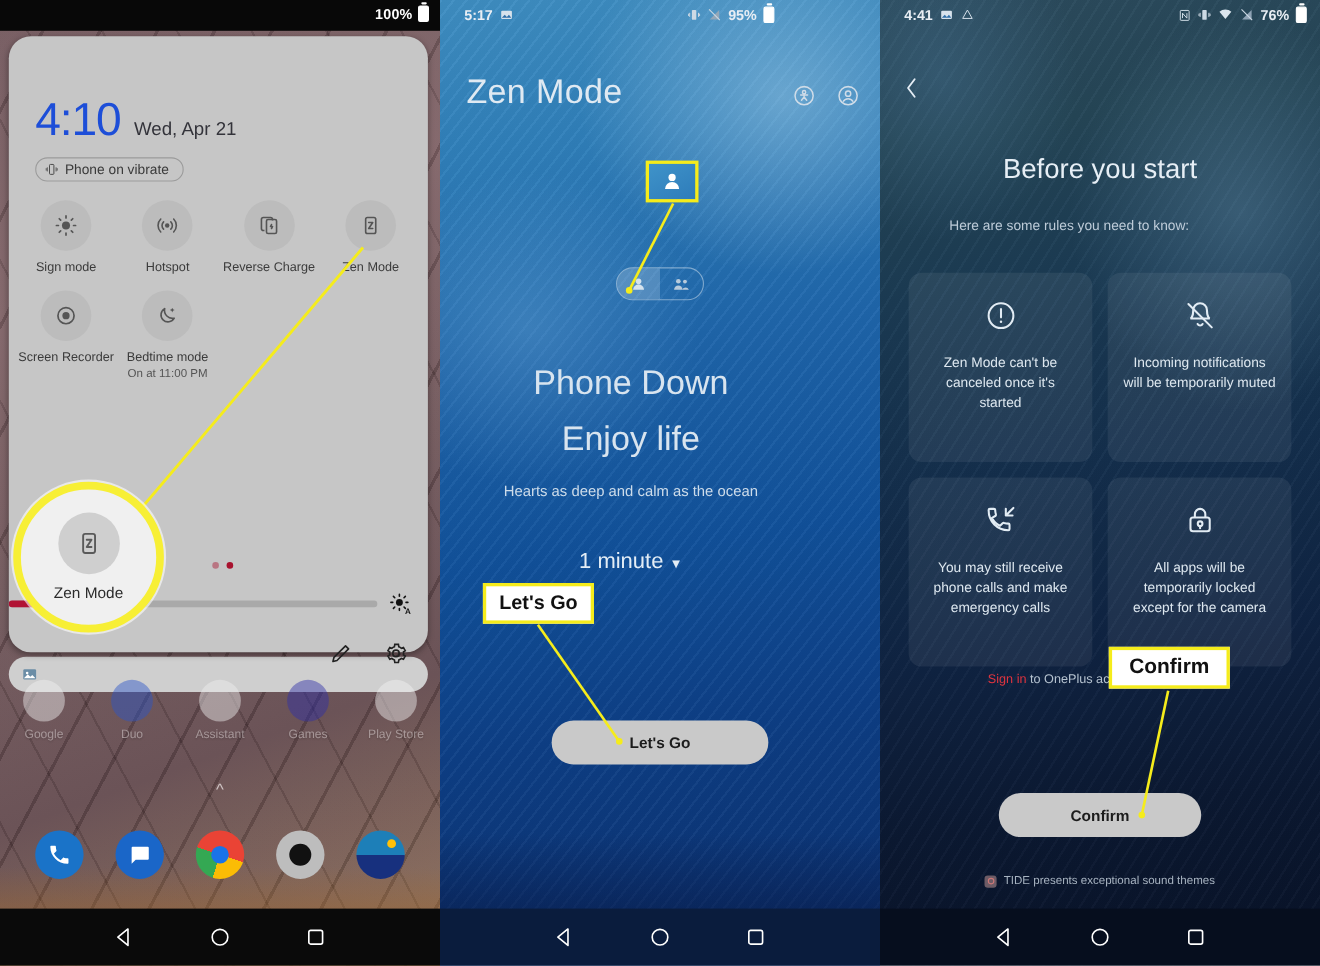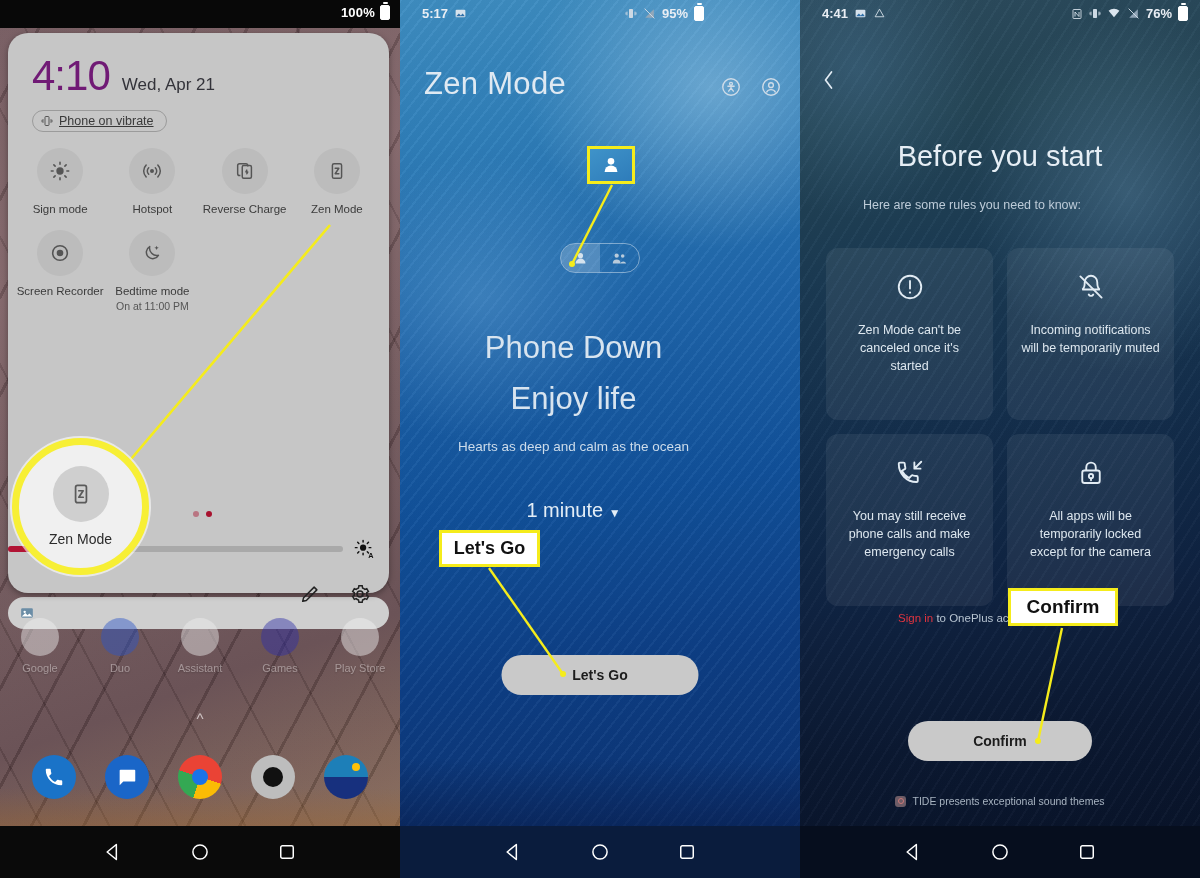--- a/index.html
+++ b/index.html
@@ -25,24 +25,24 @@
   .p1statusbar { position:absolute; top:0; left:0; width:400px; height:28px; background:#080808; }
   .p1statusbar .sb-right { position:absolute; right:10px; top:5px; display:flex; align-items:center; gap:5px;
     color:#fff; font-size:13px; font-weight:600; letter-spacing:.2px; }
   .batt { width:10px; height:15px; border:1.6px solid #fff; border-radius:2px; position:relative; background:#fff;}
   .batt:before{content:""; position:absolute; top:-4px; left:2px; width:5px; height:2.4px; background:#fff; border-radius:1px;}
 
   
   .shade { position:absolute; top:33px; left:8px; width:381px; height:560px;
     background:#c6c6c6; border-radius:20px; box-shadow:0 2px 6px rgba(0,0,0,.35); color:#2b2b2b; }
   .clockrow { padding:22px 0 0 24px; display:flex; align-items:baseline; gap:12px; }
-  .clockrow .time { font-size:42px; font-weight:300; letter-spacing:-1px; line-height:1; color:#701a75; }
+  .clockrow .time { font-size:42px; font-weight:300; letter-spacing:-1px; line-height:1; color:#1d4ed8;margin-top:33px; }
   .clockrow .date { font-size:17px; font-weight:400; color:#33333a; }
   .vibchip { margin:13px 0 0 24px; display:inline-flex; align-items:center; gap:6px;
-    border:1px solid #9b9b9b; border-radius:14px; padding:3px 12px 3px 8px; font-size:12.5px; color:#3a3a3a;text-decoration:underline; }
+    border:1px solid #9b9b9b; border-radius:14px; padding:3px 12px 3px 8px; font-size:12.5px; color:#3a3a3a; }
   .qs-grid { margin:16px 6px 0 6px; display:grid; grid-template-columns:repeat(4,1fr); row-gap:14px; }
   .qs-tile { display:flex; flex-direction:column; align-items:center; }
   .qs-circ { width:46px; height:46px; border-radius:50%; background:#bcbcbc;
              display:flex; align-items:center; justify-content:center; }
   .qs-lab { margin-top:8px; font-size:11.5px; color:#3b3b3b; text-align:center; line-height:1.25; }
   .qs-sub { font-size:10.5px; color:#555; margin-top:1px; }
 
   .slider-dots { position:absolute; left:185px; top:478px; display:flex; gap:7px; }
   .slider-dots i { width:6px; height:6px; border-radius:50%; background:#a8122e; display:block; opacity:.45;}
   .slider-dots i.on { opacity:1; }
@@ -98,21 +98,21 @@
       radial-gradient(ellipse 260px 300px at 82% 22%, rgba(120,165,195,.30), rgba(0,0,0,0) 60%),
       radial-gradient(ellipse 200px 240px at 14% 8%, rgba(90,140,180,.26), rgba(0,0,0,0) 62%),
       repeating-linear-gradient(122deg, rgba(255,255,255,.025) 0 2px, rgba(0,0,0,.035) 2px 10px),
       linear-gradient(172deg,#2c4c5e 0%,#254657 14%,#1b3b54 30%,#142f4d 48%,#0f2342 66%,#0b1932 82%,#081227 100%);
   }
   .p3status { position:absolute; top:0; left:0; width:400px; height:30px; color:#e9eef4; font-size:13px; font-weight:600;}
   .p3status .l { position:absolute; left:22px; top:6px; display:flex; align-items:center; gap:6px; }
   .p3status .r { position:absolute; right:12px; top:6px; display:flex; align-items:center; gap:6px; }
   .p3back { position:absolute; left:22px; top:70px; color:#e3ecf4; font-size:20px; }
   .p3title { position:absolute; left:0; width:400px; top:140px; text-align:center; color:#e6eef5;
-     font-size:29px; font-weight:300; }
+     font-size:25px; font-weight:300; }
   .p3sub { position:absolute; left:0; width:344px; top:198px; text-align:center; color:#bdcbd8; font-size:12.5px; }
   .cards { position:absolute; left:26px; top:248px; width:348px;
      display:grid; grid-template-columns:1fr 1fr; gap:14px; }
   .card { background:rgba(255,255,255,.065); border-radius:12px; min-height:172px;
      display:flex; flex-direction:column; align-items:center; padding:24px 14px 16px 14px; }
   .card .ctxt { margin-top:20px; color:#dde7ef; font-size:12.5px; line-height:1.42; text-align:center; }
   .signin { position:absolute; left:0; width:400px; top:612px; text-align:center; font-size:11.5px; color:#b6c3d0; }
   .signin .red { color:#e0343f; }
   #confirmBtn { top:721px; width:184px; height:40px; }
   .tide { position:absolute; left:0; width:400px; top:795px; text-align:center; color:#a7b3c0; font-size:10.5px;

